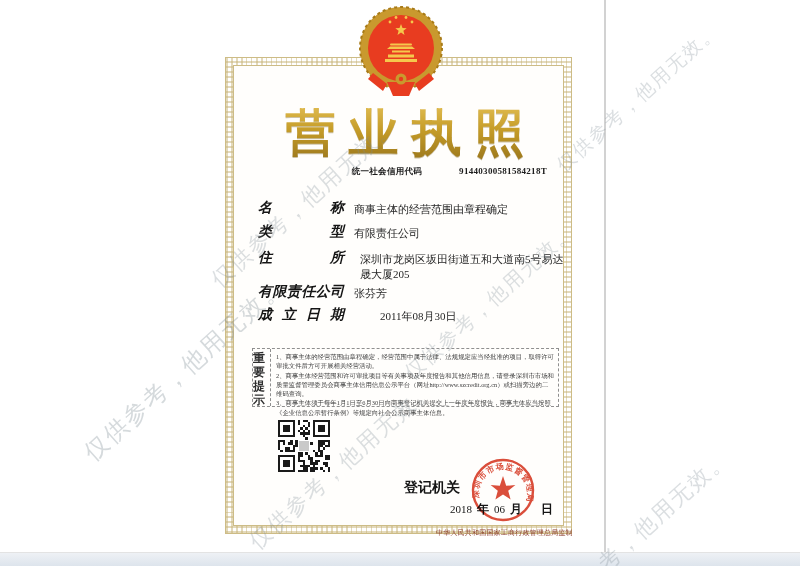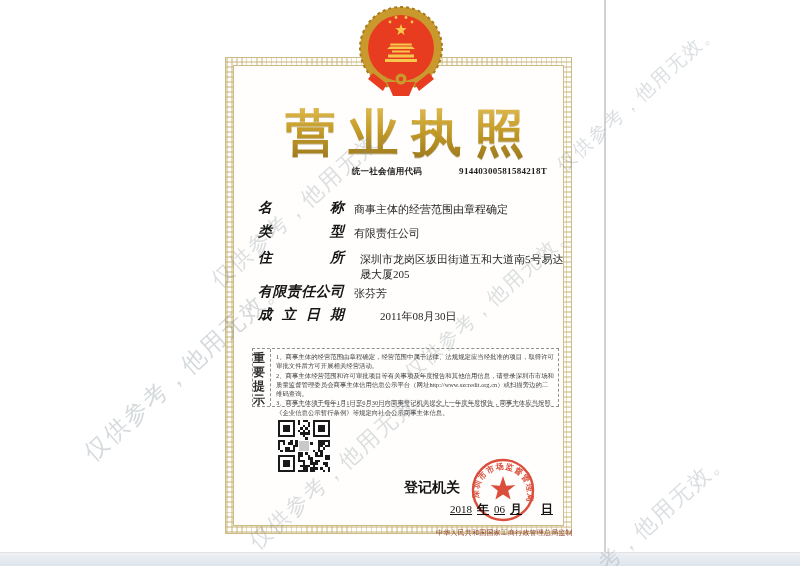--- a/index.html
+++ b/index.html
@@ -58,21 +58,21 @@
     font-size:6.4px; line-height:1.45; color:#3c3c3c; }
   .notice-body p { margin:0; }
 
   
   .qr { position:absolute; left:278px; top:420px; width:52px; height:52px; }
 
   
   .registrar { position:absolute; left:404px; top:479px; width:74px; display:flex;
     justify-content:space-between; font-weight:bold; font-size:14px; color:#151515; }
   .issue-date { position:absolute; left:450px; top:501px; display:flex; align-items:baseline;
-    font-family:"Liberation Serif", serif; font-size:11px; color:#141414;text-decoration:underline; }
+    font-family:"Liberation Serif", serif; font-size:11px; color:#141414; }
   .issue-date span { margin-right:5px; }
   .issue-date .cjk { font-family:"Liberation Sans", sans-serif; font-weight:bold; font-size:12px; }
   .issue-date .day-char { margin-left:14px; }
   .seal { position:absolute; left:466px; top:453px; width:74px; height:74px; opacity:.9;
     mix-blend-mode:multiply; }
   .footer-line { position:absolute; left:436px; top:528px; font-family:"Liberation Serif", serif;
     font-size:7px; letter-spacing:.2px; color:#8a3a2c; }
 
   
   .wm { position:absolute; white-space:nowrap; font-family:"Liberation Serif", serif;

